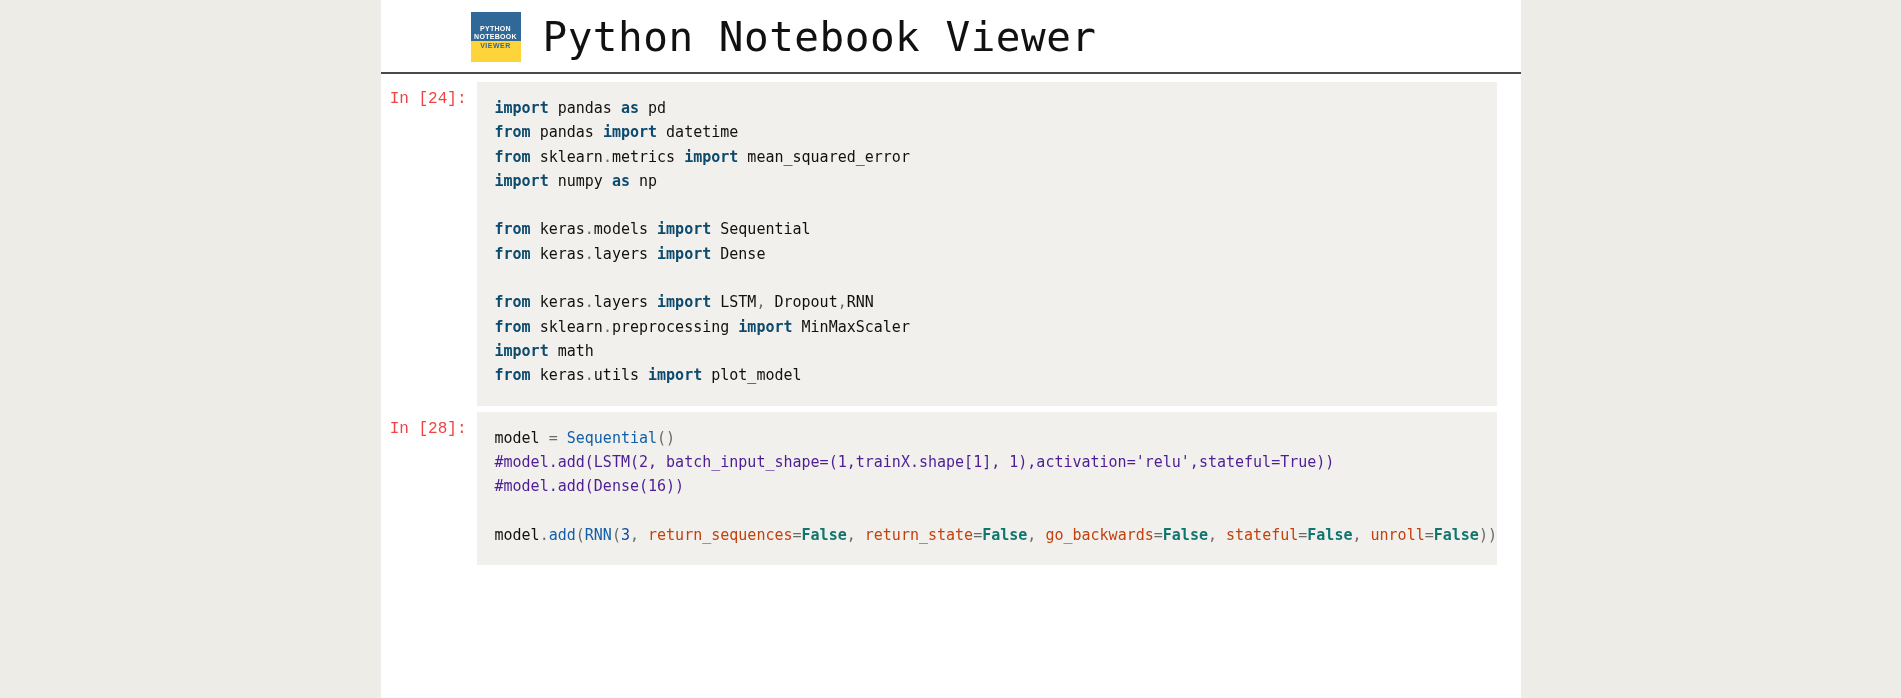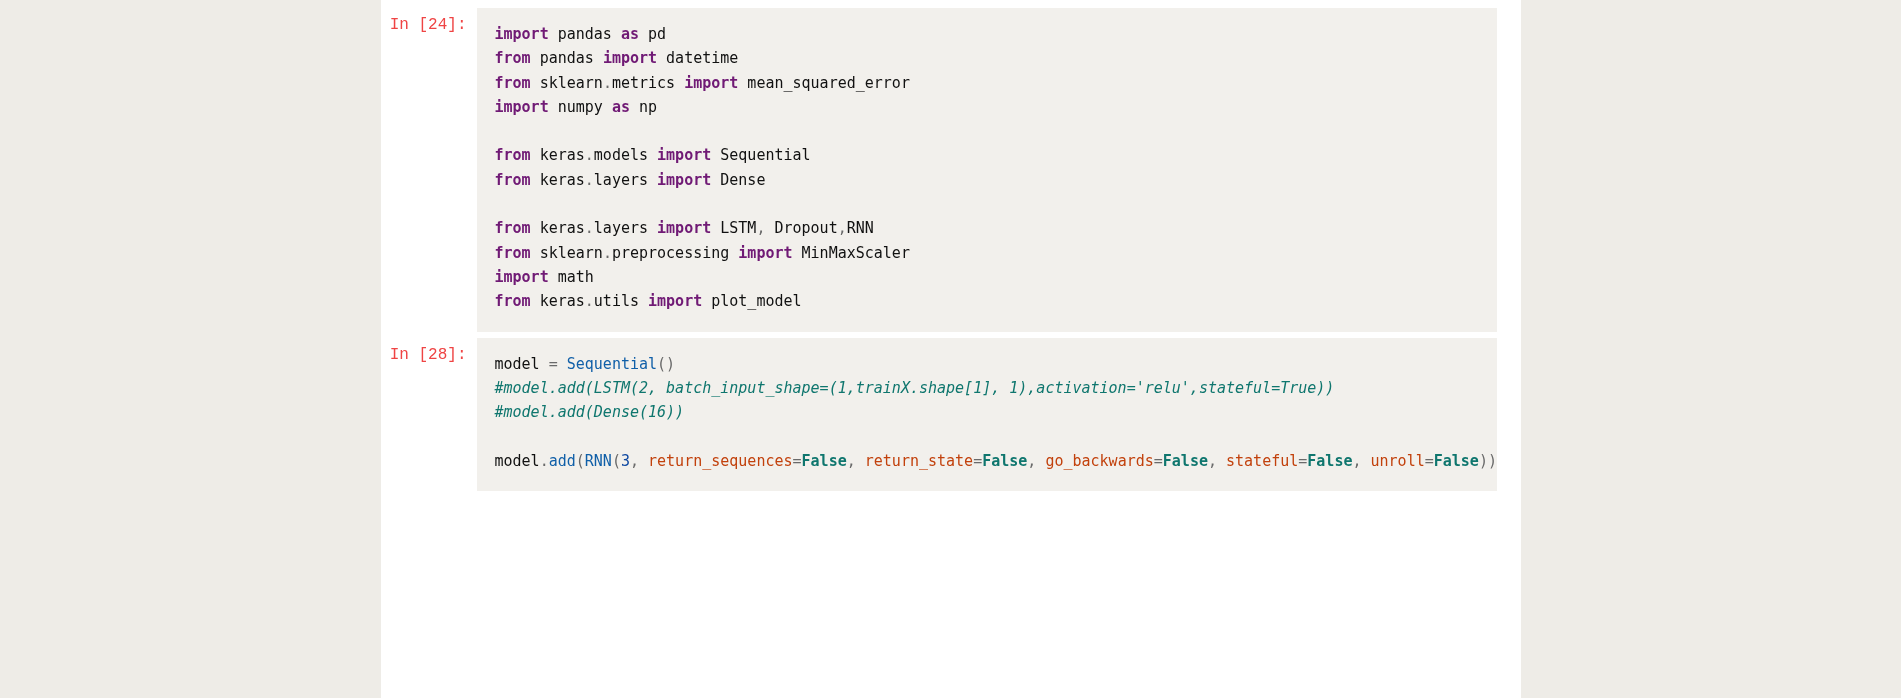--- a/index.html
+++ b/index.html
@@ -84,33 +84,45 @@
     background: #f2f0ec;
     padding: 14px 18px 18px 18px;
     font-family: ui-monospace, Menlo, Consolas, monospace;
     font-size: 15px;
     line-height: 1.62;
     color: #111;
     white-space: pre;
     overflow-x: auto;
     margin-right: 24px;
   }
-  .kw  { color: #701a75; font-weight: 700; }   
+  .kw  { color: #0c4a6e; font-weight: 700; }   
   .op  { color: #6a6a6a; }                     
   .fn  { color: #105fa8; }                     
-  .cm  { color: #0f766e; font-style: italic; } 
+  .cm  { color: #4c1d95; } 
   .nm  { color: #0d47a1; }                     
   .bl  { color: #0f766e; font-weight: 700; }   
   .kv  { color: #c2410c; }                        
 </style>
 </head>
 <body>
 
 <div class="page">
 
+  <div class="header">
+    <div class="logo">
+      <div class="logo-top">
+        <span>PYTHON</span>
+        <span>NOTEBOOK</span>
+      </div>
+      <div class="logo-bot">
+        <span>VIEWER</span>
+      </div>
+    </div>
+    <h1 class="app-title">Python Notebook Viewer</h1>
+  </div>
 
   <div class="nb" id="nb">
       <div class="cell">
         <div class="prompt">In&nbsp;[24]:</div>
         <div class="code-block"><div><span class="kw">import</span><span> pandas </span><span class="kw">as</span><span> pd</span></div><div><span class="kw">from</span><span> pandas </span><span class="kw">import</span><span> datetime</span></div><div><span class="kw">from</span><span> sklearn</span><span class="op">.</span><span>metrics </span><span class="kw">import</span><span> mean_squared_error</span></div><div><span class="kw">import</span><span> numpy </span><span class="kw">as</span><span> np</span></div><div>&nbsp;</div><div><span class="kw">from</span><span> keras</span><span class="op">.</span><span>models </span><span class="kw">import</span><span> Sequential</span></div><div><span class="kw">from</span><span> keras</span><span class="op">.</span><span>layers </span><span class="kw">import</span><span> Dense</span></div><div>&nbsp;</div><div><span class="kw">from</span><span> keras</span><span class="op">.</span><span>layers </span><span class="kw">import</span><span> LSTM</span><span class="op">,</span><span> Dropout</span><span class="op">,</span><span>RNN</span></div><div><span class="kw">from</span><span> sklearn</span><span class="op">.</span><span>preprocessing </span><span class="kw">import</span><span> MinMaxScaler</span></div><div><span class="kw">import</span><span> math</span></div><div><span class="kw">from</span><span> keras</span><span class="op">.</span><span>utils </span><span class="kw">import</span><span> plot_model</span></div></div>
       </div>
       <div class="cell">
         <div class="prompt">In&nbsp;[28]:</div>
         <div class="code-block"><div><span>model </span><span class="op">=</span><span> </span><span class="fn">Sequential</span><span class="op">()</span></div><div><span class="cm">#model.add(LSTM(2, batch_input_shape=(1,trainX.shape[1], 1),activation='relu',stateful=True))</span></div><div><span class="cm">#model.add(Dense(16))</span></div><div>&nbsp;</div><div><span>model</span><span class="op">.</span><span class="fn">add</span><span class="op">(</span><span class="fn">RNN</span><span class="op">(</span><span class="nm">3</span><span class="op">,</span><span> </span><span class="kv">return_sequences</span><span class="op">=</span><span class="bl">False</span><span class="op">,</span><span> </span><span class="kv">return_state</span><span class="op">=</span><span class="bl">False</span><span class="op">,</span><span> </span><span class="kv">go_backwards</span><span class="op">=</span><span class="bl">False</span><span class="op">,</span><span> </span><span class="kv">stateful</span><span class="op">=</span><span class="bl">False</span><span class="op">,</span><span> </span><span class="kv">unroll</span><span class="op">=</span><span class="bl">False</span><span class="op">))</span></div></div>
       </div>

